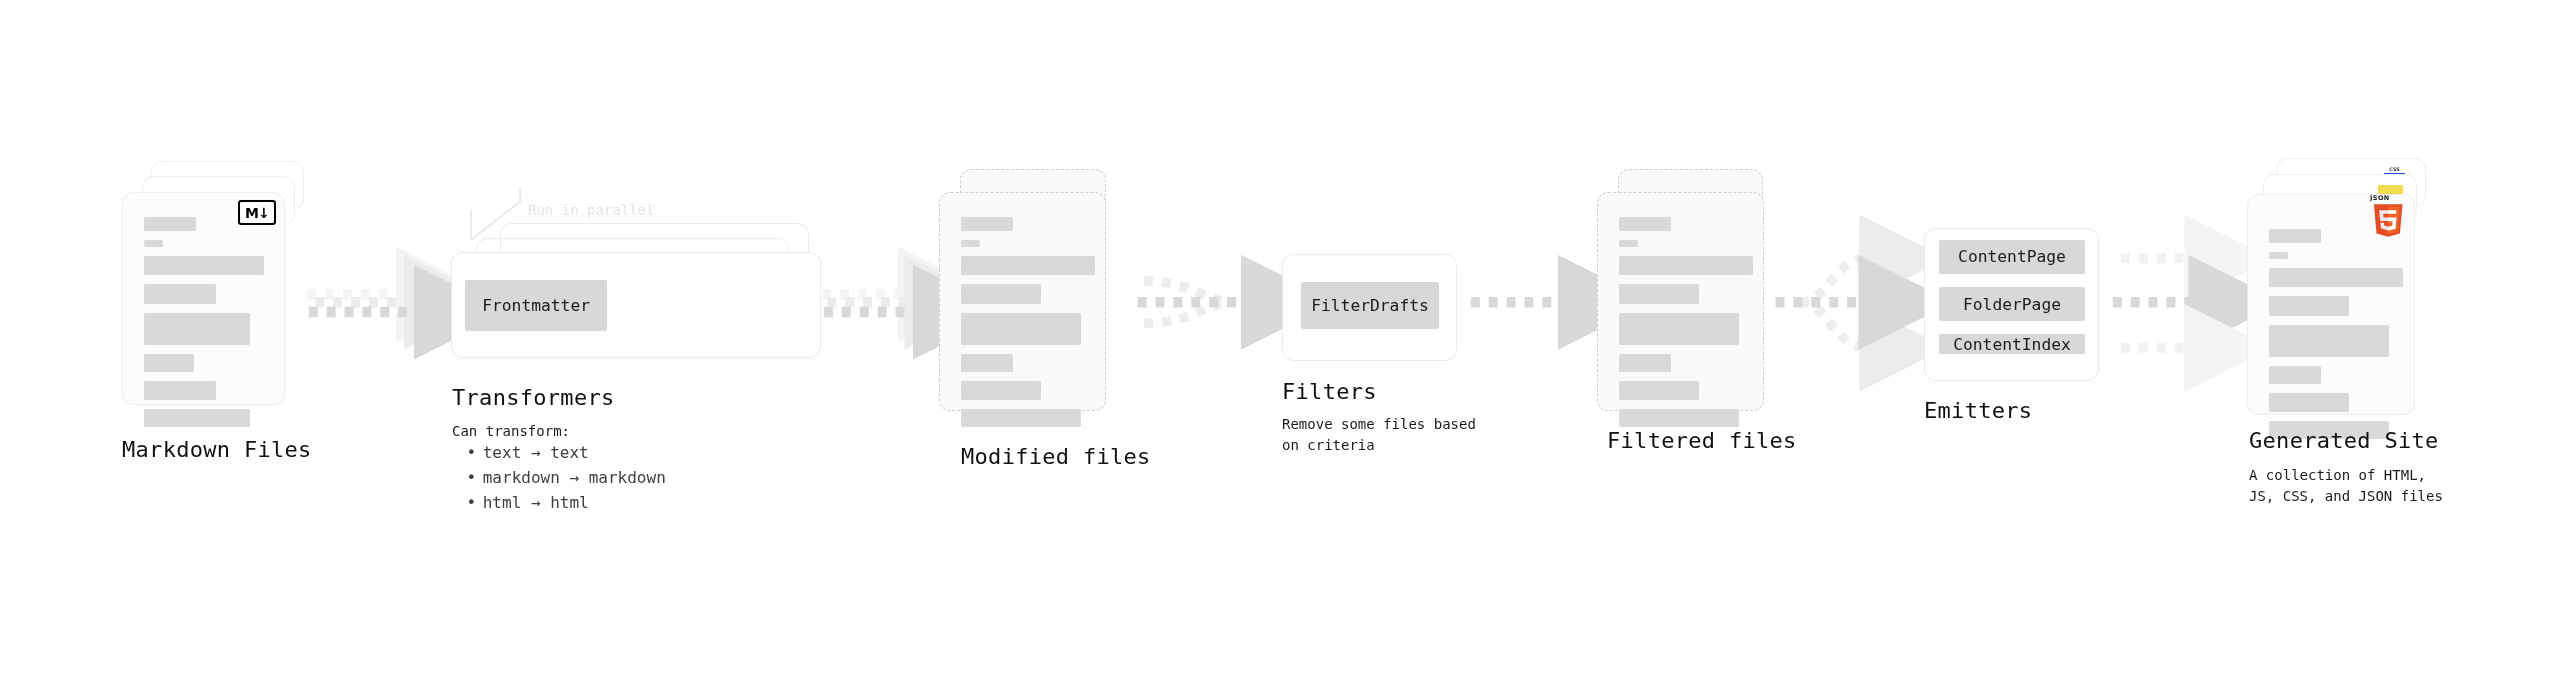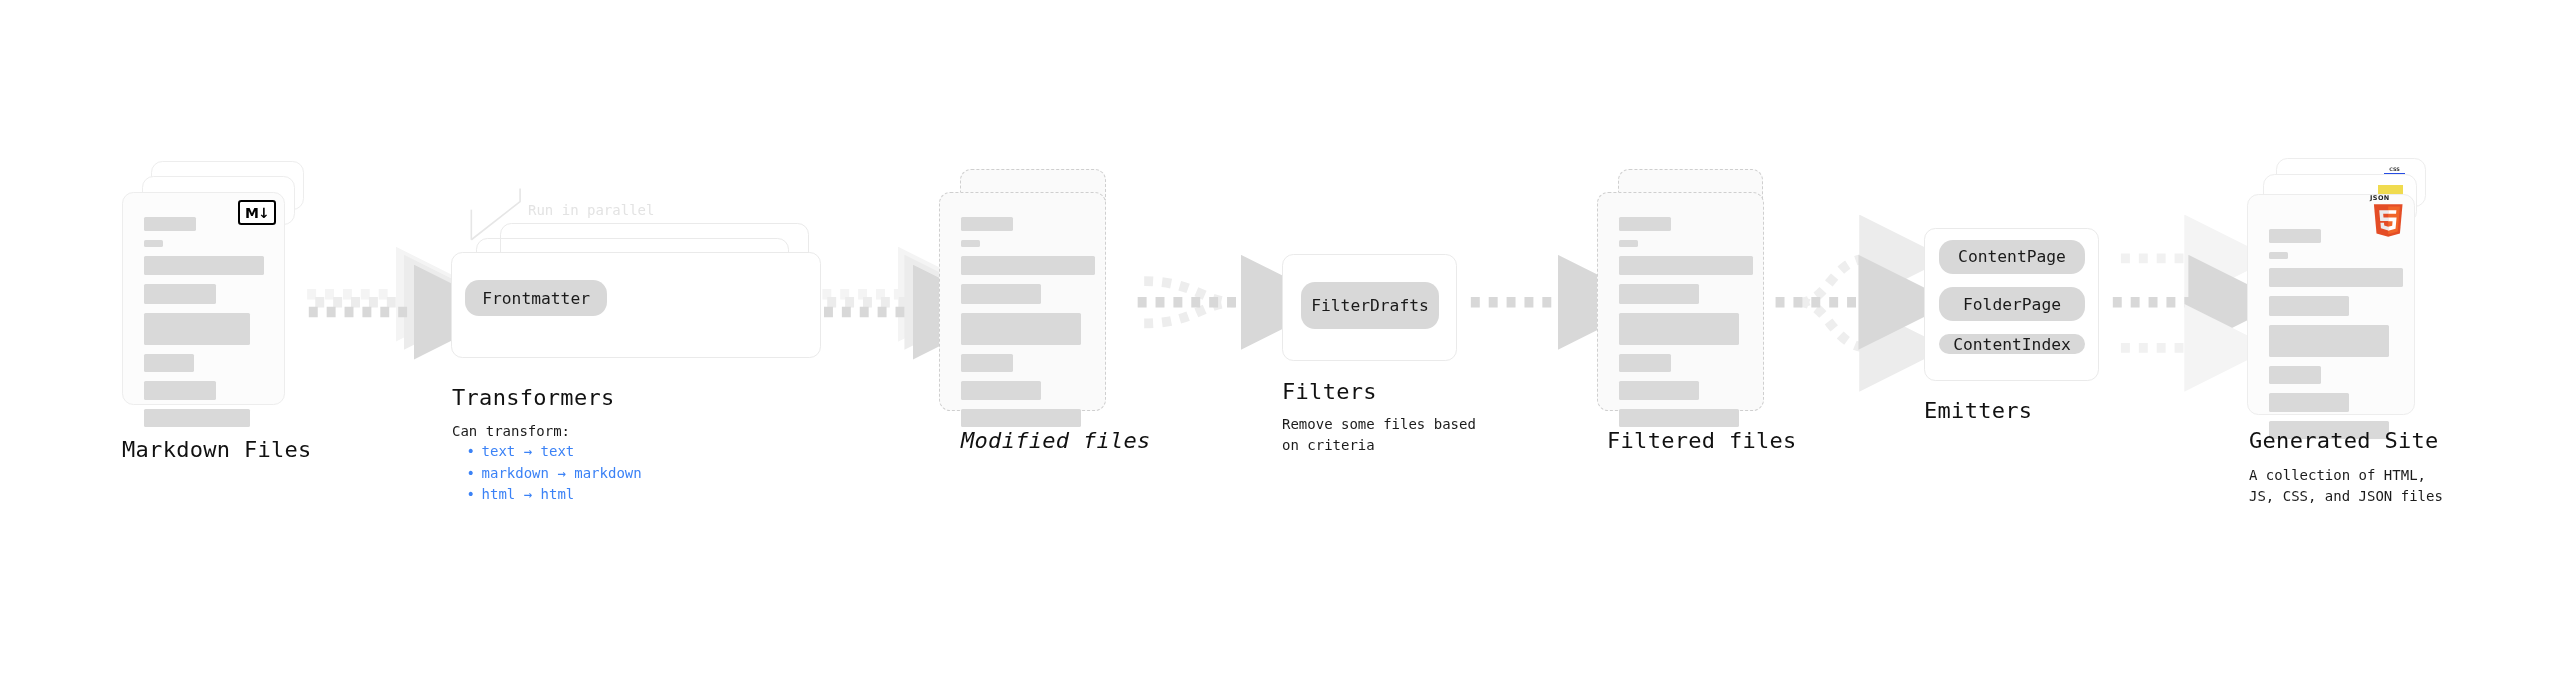--- a/index.html
+++ b/index.html
@@ -104,21 +104,21 @@
     background: #ffffff;
     border: 1.6px solid #eaeaea;
     border-radius: 11.4px;
   }
   .panel.ghost { background: transparent; }
 
   .pill {
     position: absolute;
     box-sizing: border-box;
     background: #d8d8d8;
-    border-radius: 14px;
+    border-radius: 2px;
     display: flex;
     align-items: center;
     justify-content: center;
     font-size: 16.3px;
     color: #1a1a1a;
     white-space: nowrap;
   }
   .pill.g1 { background: #efefef; color: transparent; }
   .pill.g2 { background: #e3e3e3; color: transparent; }
 
@@ -132,23 +132,23 @@
   }
   .caption-sub {
     position: absolute;
     font-size: 14px;
     line-height: 1.5;
     color: #1b1b1b;
     white-space: pre-line;
   }
   .caption-list {
     position: absolute;
-    font-size: 14px;
+    font-size: 16px;
     line-height: 1.55;
-    color: #3b82f6;
+    color: #404040;
   }
   .caption-list ul {
     margin: 0;
     padding-left: 14.6px;
     list-style: none;
   }
   .caption-list li { white-space: nowrap; }
   .caption-list li::before {
     content: "\2022";
     margin-right: 6.5px;
@@ -250,21 +250,21 @@
   <div class="abs" style="left:443px; top:207px; width:390px; height:163px;">
     <div class="panel ghost" style="left:57px; top:16.3px; width:309px; height:114px;">
       <div class="pill g1" style="left:23px; top:31px; width:106px; height:37px;"></div>
       <div class="pill g1" style="left:172px; top:31px; width:114px; height:37px;"></div>
     </div>
     <div class="panel ghost" style="left:32.5px; top:31px; width:313px; height:114px;">
       <div class="pill g2" style="left:23px; top:31px; width:106px; height:37px;"></div>
       <div class="pill g2" style="left:172px; top:31px; width:114px; height:37px;"></div>
     </div>
     <div class="panel" style="left:8.1px; top:45px; width:370px; height:106px;">
-      <div class="pill" style="left:13px; top:27px; width:142px; height:36px;">Frontmatter</div>
+      <div class="pill" style="left:13px; top:27px; width:142px; height:51px;">Frontmatter</div>
     </div>
   </div>
   <div class="parallel-label" style="left:528px; top:202px;">Run in parallel</div>
   <div class="caption-title" style="left:452px; top:385px;">Transformers</div>
   <div class="caption-sub" style="left:452px; top:421px;">Can transform:</div>
   <div class="caption-list" style="left:452px; top:441px;">
     <ul>
       <li>text → text</li>
       <li>markdown → markdown</li>
       <li>html → html</li>
@@ -279,21 +279,21 @@
         <div class="row" style="width:18.7px;height:6.5px;"></div>
         <div class="row" style="width:134px;height:19.5px;"></div>
         <div class="row" style="width:80px;height:19.5px;"></div>
         <div class="row" style="width:120px;height:32px;"></div>
         <div class="row" style="width:52px;height:18px;"></div>
         <div class="row" style="width:80px;height:19.5px;"></div>
         <div class="row" style="width:120px;height:18px;"></div>
       </div>
     </div>
   </div>
-  <div class="caption-title" style="left:961px; top:428px;font-style:italic;">Modified files</div>
+  <div class="caption-title" style="left:961px; top:444px;">Modified files</div>
 
   <div class="panel" style="left:1282px; top:254px; width:175px; height:107px;">
     <div class="pill" style="left:18px; top:27px; width:138px; height:47px;">FilterDrafts</div>
   </div>
   <div class="caption-title" style="left:1282px; top:379px;">Filters</div>
   <div class="caption-sub" style="left:1282px; top:414px;">Remove some files based
 on criteria</div>
 
   <div class="stack" style="left:1597px; top:169px; width:195px; height:260px;">
     <div class="card dashed" style="left:21px; top:0px; width:145px; height:49px;"></div>

